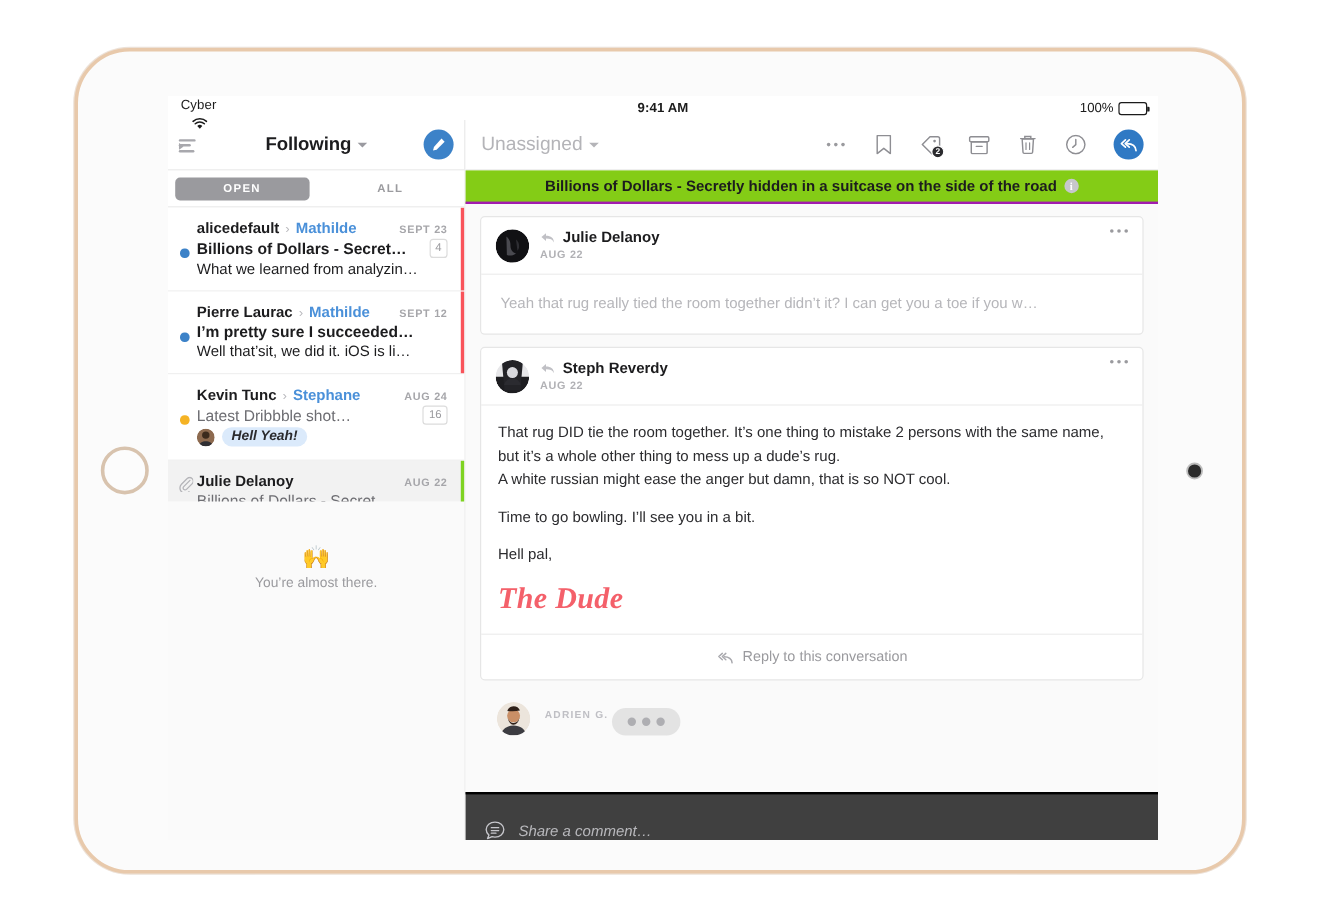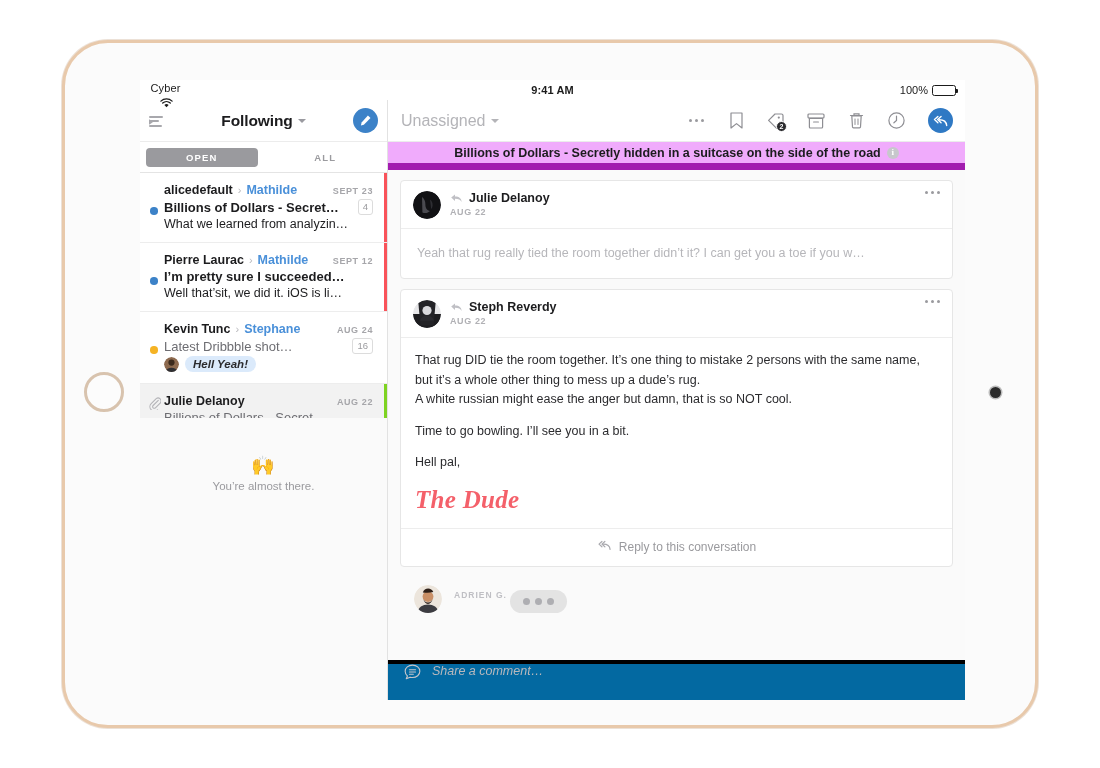--- a/index.html
+++ b/index.html
@@ -215,23 +215,23 @@
     border: 1.5px solid #fff;
   }
   #reply-all-button {
     width: 25px; height: 25px; border-radius: 50%; background: #2f79c4;
     display: flex; align-items: center; justify-content: center;
     margin-left: 2px;
   }
 
   #subject-bar {
     height: 28px; flex: 0 0 28px;
-    background: #f0abfc;
+    background: #84cc16;
     display: flex; align-items: center; justify-content: center; gap: 6px;
-    border-bottom: 7px solid #a21caf;
+    border-bottom: 2px solid #a21caf;
   }
   #subject-text { font-size: 12.5px; font-weight: bold; color: #1c1c1e; }
   .info-icon {
     width: 12px; height: 12px; border-radius: 50%; background: #c7c7cc;
     color: #fff; font-size: 9px; font-weight: bold; font-family: "Liberation Serif", serif;
     display: flex; align-items: center; justify-content: center; line-height: 1;
   }
 
   #thread { flex: 1; overflow: hidden; padding: 10px 12px 0 12px; background: #fafafa; }
 
@@ -250,40 +250,40 @@
   .msg-body p { font-size: 12.5px; color: #2b2b2e; line-height: 1.55; }
   .msg-body p.collapsed { color: #b6b6ba; padding: 2px 0 1px 2px; }
   .msg-body p + p { margin-top: 12px; }
   .signature {
     font-family: "Liberation Serif", serif;
     font-style: italic; font-weight: bold;
     font-size: 25px; color: #f4606a; margin-top: 14px; letter-spacing: .3px;
   }
   .msg-foot {
     border-top: 1px solid #ededed;
-    display: flex; align-items: flex-start; justify-content: center; gap: 7px;
+    display: flex; align-items: flex-end; justify-content: center; gap: 7px;
     padding: 11px 0 12px 0;
   }
   .msg-foot .txt { font-size: 12px; color: #9a9a9e; }
 
   #typing-row { display: flex; align-items: flex-end; gap: 9px; padding: 8px 12px 0 14px; }
   #typing-row .avatar { margin-right: 0; }
   #typing-col { display: flex; flex-direction: row; gap: 3px; }
   #typing-name { font-size: 8.5px; font-weight: bold; letter-spacing: 1px; color: #bfbfc4; padding-left: 3px; }
   #typing-bubble {
     background: #e3e3e3; border-radius: 14px; padding: 8px 13px;
     display: inline-flex; gap: 5px; align-items: center; width: fit-content;
   }
   #typing-bubble i { width: 7px; height: 7px; border-radius: 50%; background: #aeaeb2; display: block; }
 
   #comment-bar {
     height: 40px; flex: 0 0 40px;
-    border-top: 4px solid #000000;
-    background: #0369a1;
-    display: flex; align-items: flex-start; gap: 11px;
+    border-top: 2px solid #000000;
+    background: #404040;
+    display: flex; align-items: flex-end; gap: 11px;
     padding: 0 16px;
   }
   #comment-placeholder { font-size: 12.5px; font-style: italic; color: #b8b8bc; }
 
   svg { display: block; }
 </style>
 </head>
 <body>
 
 <div id="device-frame"></div>

